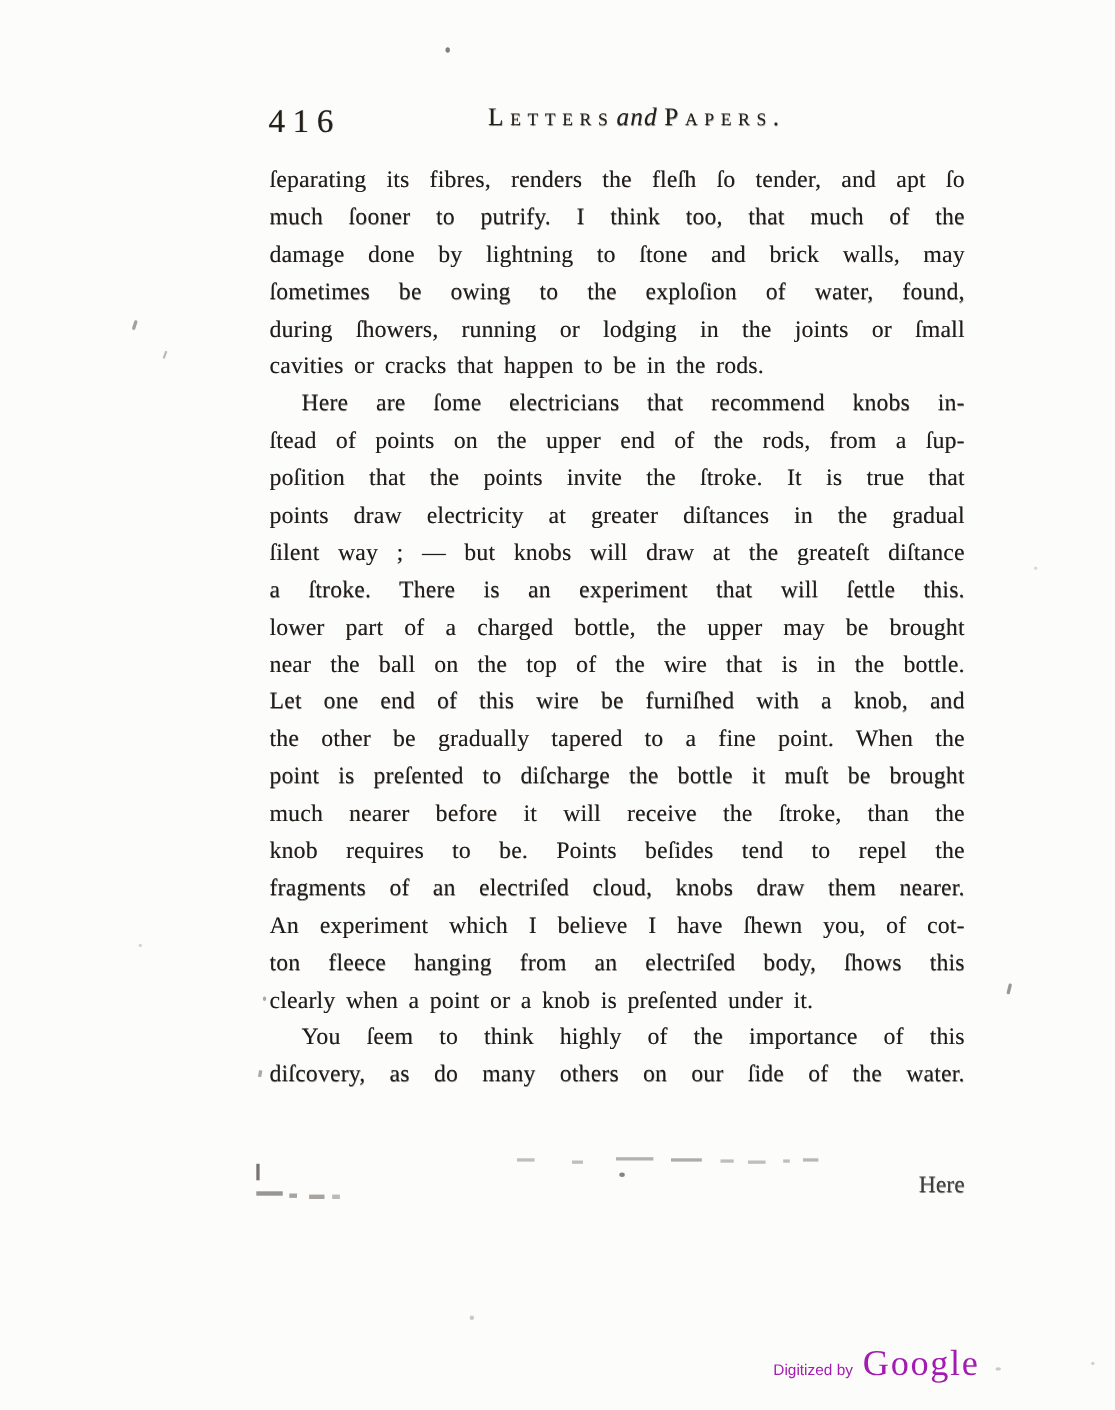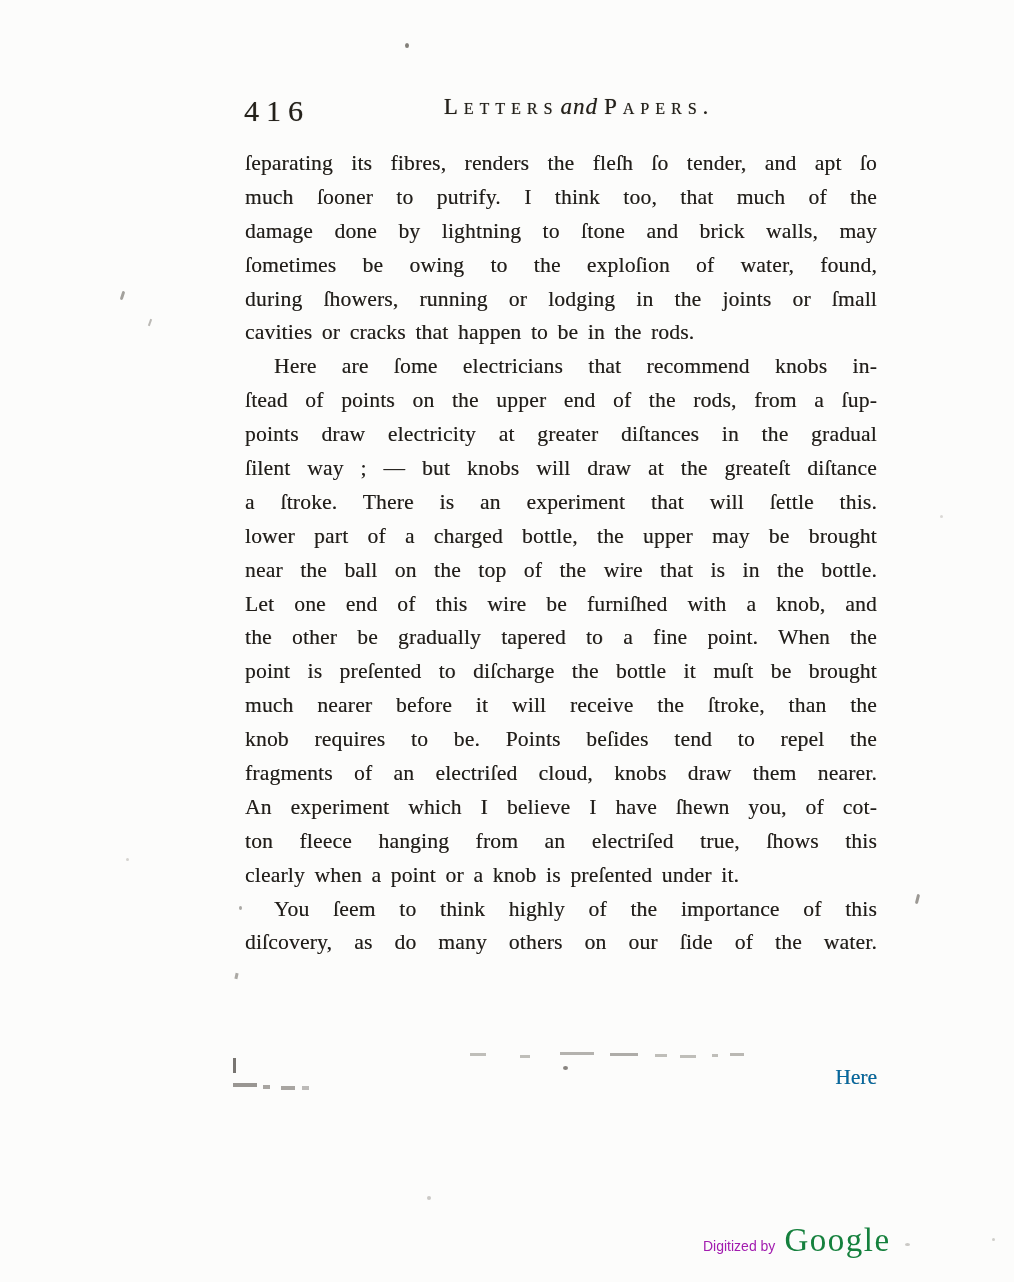--- a/index.html
+++ b/index.html
@@ -80,41 +80,41 @@
   }
   .catchword-line {
     position: absolute;
     left: 245px;
     top: 1060px;
     width: 632px;
     height: 34px;
     line-height: 34px;
     text-align: right;
     font-size: 21.5px;
-    color: #0369a1;
+    color: #404040;
     text-shadow: 0.3px 0.35px 0.6px rgba(28,22,16,0.5);
   }
   
   .watermark {
     position: absolute;
     left: 703px;
     top: 1222px;
     display: flex;
     align-items: baseline;
   }
   .watermark .wm-prefix {
     font-family: "Liberation Sans", sans-serif;
     font-size: 14px;
     color: #a21caf;
   }
   .watermark .wm-brand {
     font-family: "Liberation Serif", "DejaVu Serif", serif;
     font-size: 33px;
     letter-spacing: 1.5px;
-    color: #15803d;
+    color: #a21caf;
     margin-left: 9px;
   }
   
   .art { position: absolute; background: #5a554e; }
   #a-dot-top        { left: 405px; top: 43px;  width: 4px;  height: 5px; border-radius: 50%; opacity: .75; }
   #a-quote-l1       { left: 121px; top: 291px; width: 3px;  height: 9px; transform: rotate(18deg); opacity: .55; border-radius: 2px; }
   #a-quote-l2       { left: 149px; top: 319px; width: 2px;  height: 7px; transform: rotate(20deg); opacity: .4; }
   #a-quote-r        { left: 916px; top: 894px; width: 3px;  height: 10px; transform: rotate(14deg); opacity: .6; border-radius: 2px; }
   #a-comma-23       { left: 239px; top: 906px; width: 3px;  height: 4px; opacity: .5; border-radius: 50%; }
   #a-comma-25       { left: 235px; top: 973px; width: 3px;  height: 6px; transform: rotate(12deg); opacity: .5; }
@@ -154,33 +154,34 @@
 
   <div class="body-text">
       <div class="line">ſeparating its fibres, renders the fleſh ſo tender, and apt ſo</div>
       <div class="line">much ſooner to putrify.  I think too, that much of the</div>
       <div class="line">damage done by lightning to ſtone and brick walls, may</div>
       <div class="line">ſometimes be owing to the exploſion of water, found,</div>
       <div class="line">during ſhowers, running or lodging in the joints or ſmall</div>
       <div class="line para-end">cavities or cracks that happen to be in the rods.</div>
       <div class="line indent">Here are ſome electricians that recommend knobs in-</div>
       <div class="line">ſtead of points on the upper end of the rods, from a ſup-</div>
+      <div class="line">poſition that the points invite the ſtroke.  It is true that</div>
       <div class="line">points draw electricity at greater diſtances in the gradual</div>
       <div class="line">ſilent way ; — but knobs will draw at the greateſt diſtance</div>
       <div class="line">a ſtroke.  There is an experiment that will ſettle this.</div>
       <div class="line">lower part of a charged bottle, the upper may be brought</div>
       <div class="line">near the ball on the top of the wire that is in the bottle.</div>
       <div class="line">Let one end of this wire be furniſhed with a knob, and</div>
       <div class="line">the other be gradually tapered to a fine point.  When the</div>
       <div class="line">point is preſented to diſcharge the bottle it muſt be brought</div>
       <div class="line">much nearer before it will receive the ſtroke, than the</div>
       <div class="line">knob requires to be.  Points beſides tend to repel the</div>
       <div class="line">fragments of an electriſed cloud, knobs draw them nearer.</div>
       <div class="line">An experiment which I believe I have ſhewn you, of cot-</div>
-      <div class="line">ton fleece hanging from an electriſed true, ſhows this</div>
+      <div class="line">ton fleece hanging from an electriſed body, ſhows this</div>
       <div class="line para-end">clearly when a point or a knob is preſented under it.</div>
       <div class="line indent">You ſeem to think highly of the importance of this</div>
       <div class="line">diſcovery, as do many others on our ſide of the water.</div>
     </div>
 
   <div class="catchword-line">Here</div>
 
   <span class="art" id="a-dot-top"></span>
   <span class="art" id="a-quote-l1"></span>
   <span class="art" id="a-quote-l2"></span>

